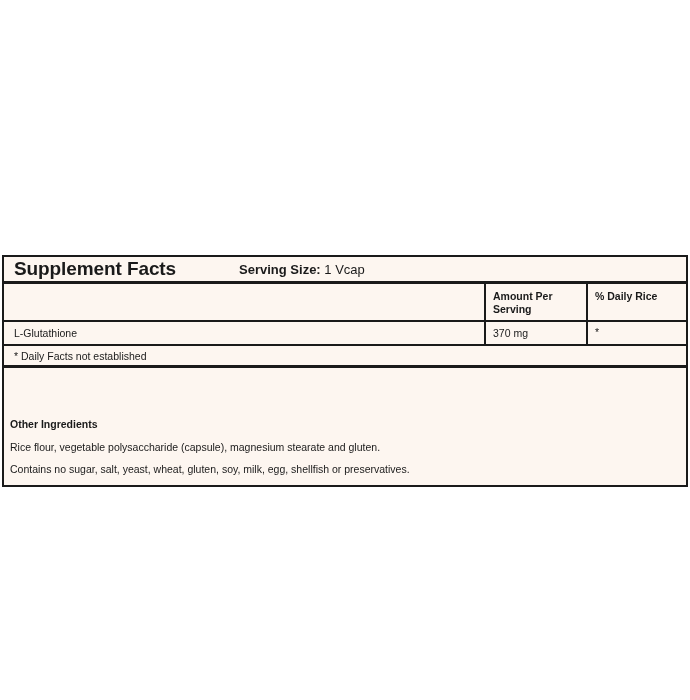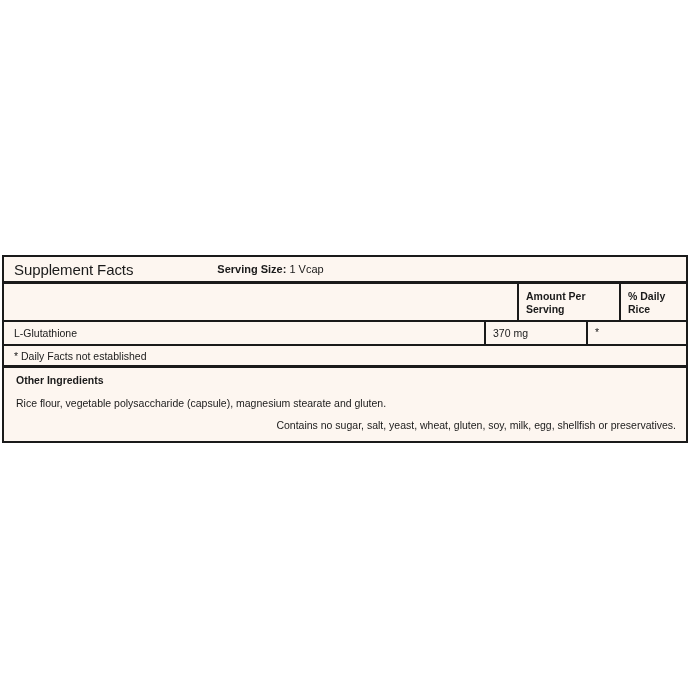--- a/index.html
+++ b/index.html
@@ -30,41 +30,41 @@
 
   
   .title-bar {
     display: flex;
     align-items: center;
     height: 27px;
     padding: 0 0 0 10px;
     border-bottom: 3px solid #1a1a1a;
   }
   .facts-title {
-    font-size: 15px;
-    font-weight: normal;
+    font-size: 19px;
+    font-weight: bold;
     letter-spacing: -0.1px;
     white-space: nowrap;
   }
   .serving-wrap {
-    margin-left: 84px;
-    font-size: 11px;
+    margin-left: 63px;
+    font-size: 13px;
     white-space: nowrap;
   }
   .serving-label { font-weight: bold; }
   .serving-value { font-weight: normal; }
 
   
   .grid-row { display: flex; width: 100%; }
   .col-name   { flex: 0 0 480px; padding: 0 0 0 10px; }
   .col-amount { flex: 0 0 102px; padding: 0 0 0 7px; border-left: 2px solid #1a1a1a; }
   .col-dv     { flex: 1 1 auto;  padding: 0 0 0 7px; border-left: 2px solid #1a1a1a; }
 
   
-  .header-row { height: 38px; border-bottom: 2px solid #1a1a1a; padding-left: 33px; }
+  .header-row { height: 38px; border-bottom: 2px solid #1a1a1a; }
   .header-row .col-name,
   .header-row .col-amount,
   .header-row .col-dv {
     display: flex;
     align-items: flex-start;
     padding-top: 6px;
     font-size: 10.5px;
     font-weight: bold;
     line-height: 12.5px;
   }
@@ -87,34 +87,34 @@
   .footnote-row {
     height: 22px;
     display: flex;
     align-items: center;
     padding-left: 10px;
     font-size: 10.5px;
     border-bottom: 3px solid #1a1a1a;
   }
 
   
-  .other-block { padding: 5px 10px 9px 12px; }
+  .other-block { padding: 5px 10px 9px 6px; margin-top: 44px; }
   .other-title {
     font-size: 10.5px;
     font-weight: bold;
     line-height: 14px;
     margin-bottom: 9px;
   }
   .other-line {
     font-size: 10.5px;
     font-weight: normal;
     line-height: 14px;
     margin-bottom: 8px;
   }
-  .other-line:last-child { margin-bottom: 0; text-align: right; }
+  .other-line:last-child { margin-bottom: 0; }
 </style>
 </head>
 <body>
 
 <div id="page">
 
   <div class="panel">
 
     <div class="title-bar">
       <div class="facts-title">Supplement Facts</div>

